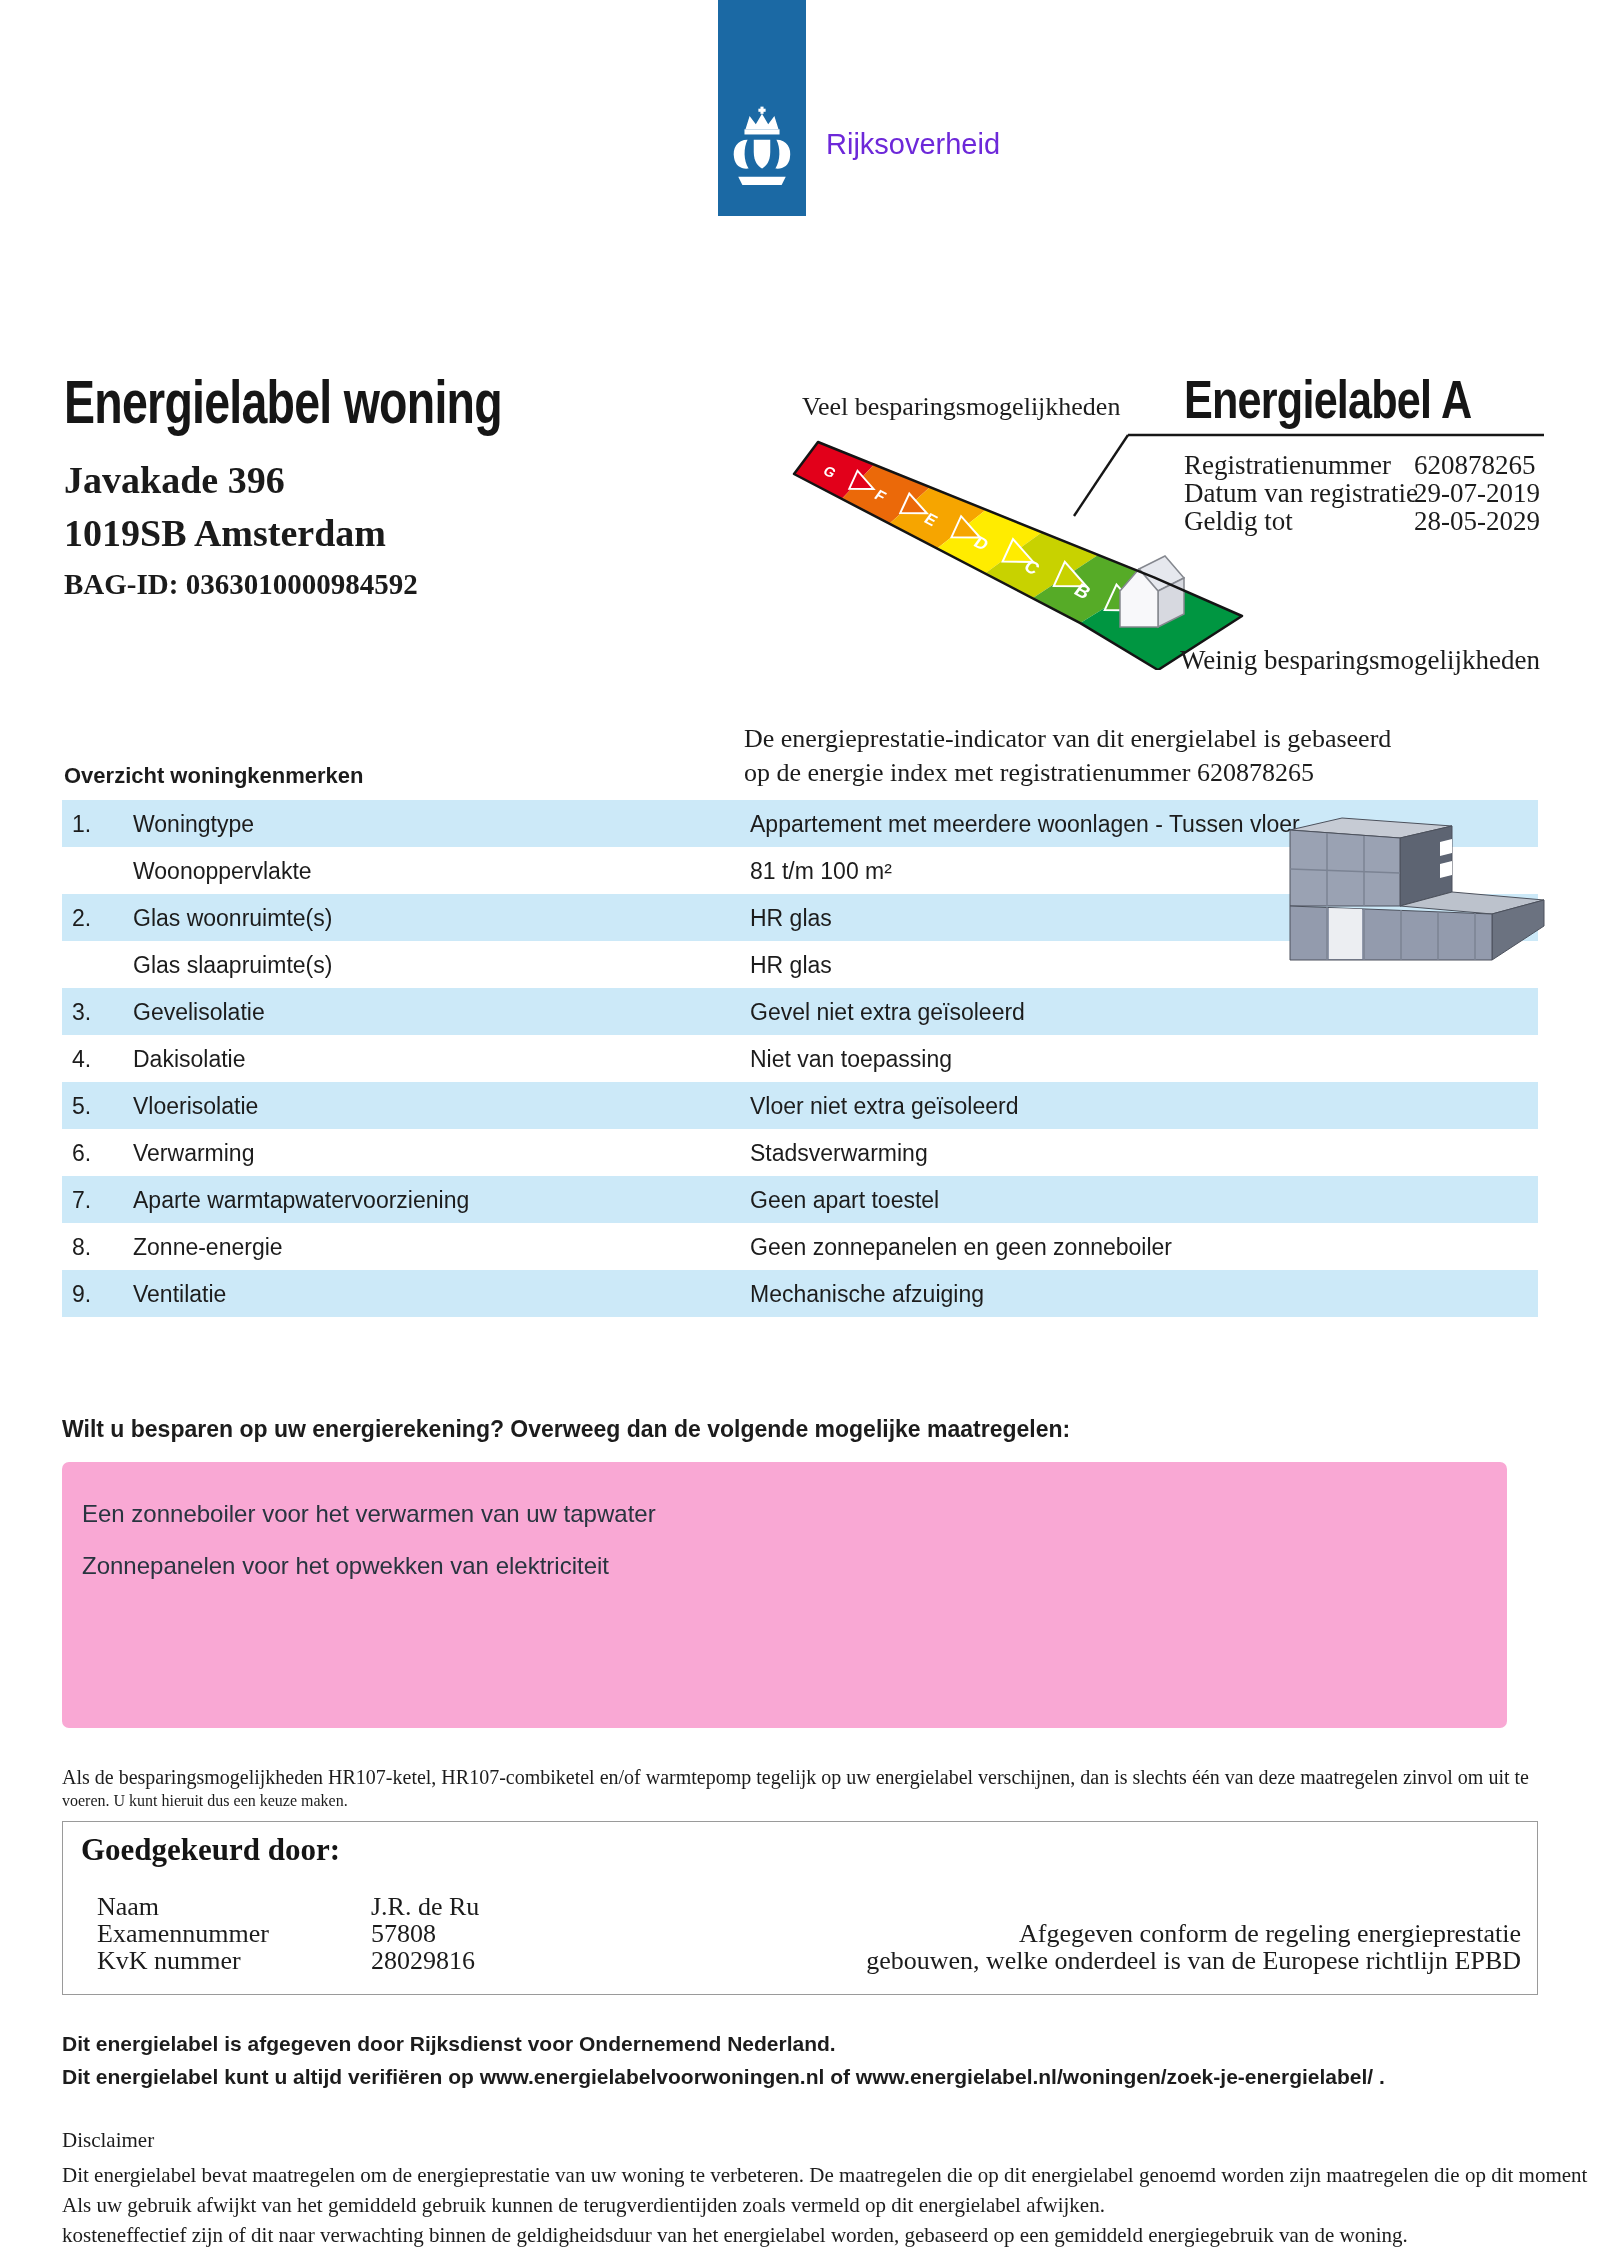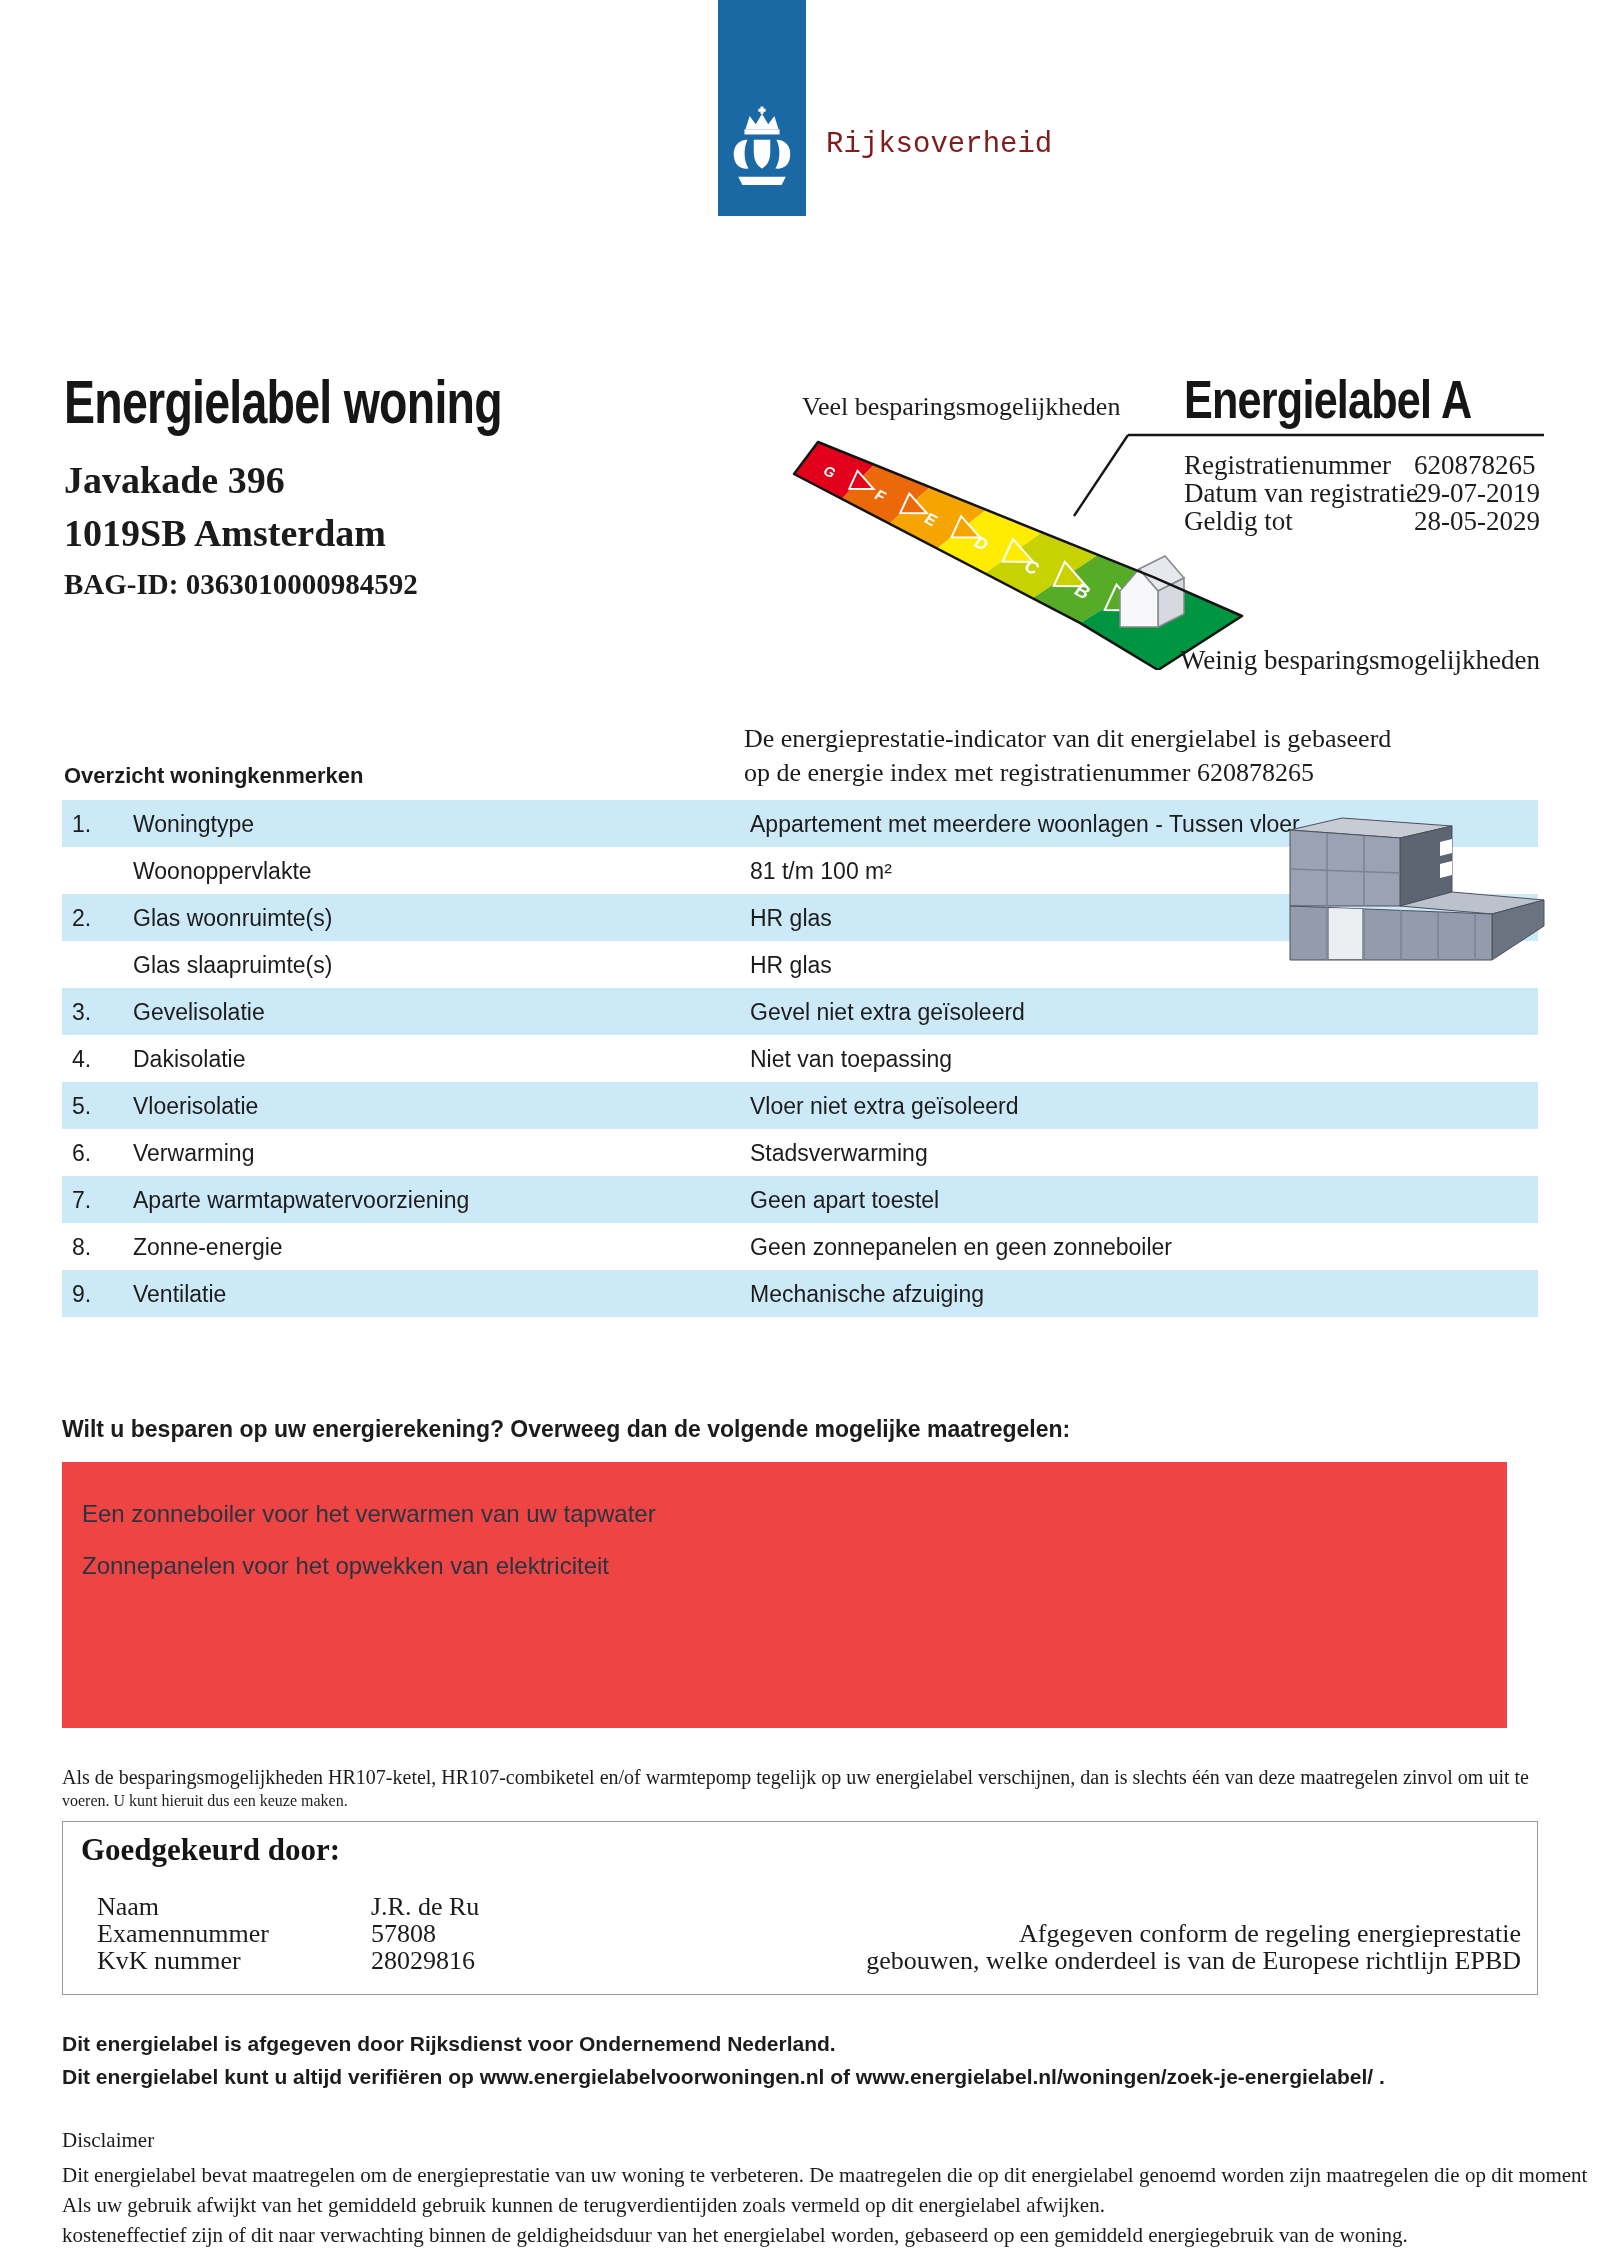--- a/index.html
+++ b/index.html
@@ -6,21 +6,21 @@
   body{
     position:relative;width:1600px;height:2263px;background:#ffffff;
     font-family:"Liberation Sans",sans-serif;color:#1c1c1c;overflow:hidden;
   }
   .abs{position:absolute;}
   .nw{white-space:nowrap;}
 
   
   .logo-banner{left:718px;top:0;width:88px;height:216px;background:#1b69a4;}
   .emblem{left:729px;top:104px;width:66px;height:96px;}
-  .brand-name{left:826px;top:128px;font-family:Liberation Mono, monospace;font-size:29px;color:#7f1d1d;}
+  .brand-name{left:826px;top:128px;font-family:Liberation Sans, sans-serif;font-size:29px;color:#6d28d9;}
 
   
   .doc-title{left:64px;top:366px;font-size:62px;font-weight:bold;letter-spacing:-1px;
              transform:scaleX(0.75);transform-origin:0 0;color:#161616;}
   .addr1{left:64px;top:458px;font-family:"Liberation Serif",serif;font-weight:bold;font-size:38px;color:#1b1b1b;}
   .addr2{left:64px;top:511px;font-family:"Liberation Serif",serif;font-weight:bold;font-size:38px;color:#1b1b1b;}
   .bag-id{left:64px;top:568px;font-family:"Liberation Serif",serif;font-weight:bold;font-size:29px;color:#1b1b1b;}
 
   
   .veel{left:802px;top:392px;font-family:"Liberation Serif",serif;font-size:26px;}
@@ -41,21 +41,21 @@
   .char-row{position:relative;height:47px;}
   .char-row:nth-child(odd){background:#cce9f8;}
   .char-row span{position:absolute;top:50%;transform:translateY(-50%);font-size:23px;white-space:nowrap;}
   .char-row .num{left:10px;}
   .char-row .lbl{left:71px;}
   .char-row .val{left:688px;}
   .building-svg{left:1284px;top:812px;width:264px;height:152px;}
 
   
   .measures-heading{left:62px;top:1416px;font-size:23px;font-weight:bold;}
-  .measures-box{left:62px;top:1462px;width:1445px;height:266px;background:#ef4444;}
+  .measures-box{left:62px;top:1462px;width:1445px;height:266px;background:#f9a8d4;border-radius:7px;}
   .measure-item{position:absolute;left:20px;font-size:24px;color:#28343f;white-space:nowrap;}
   .mi-1{top:38px;} .mi-2{top:90px;}
   .note1{left:62px;top:1766px;font-family:"Liberation Serif",serif;font-size:20px;}
   .note2{left:62px;top:1792px;font-family:"Liberation Serif",serif;font-size:16px;}
 
   
   .approval-box{left:62px;top:1821px;width:1474px;height:172px;border:1px solid #9a9a9a;background:#fff;}
   .approval-heading{position:absolute;left:18px;top:10px;font-family:"Liberation Serif",serif;
                     font-weight:bold;font-size:31px;color:#151515;}
   .appr-label{position:absolute;left:18px;font-family:"Liberation Serif",serif;font-size:26px;margin-left:16px;}

